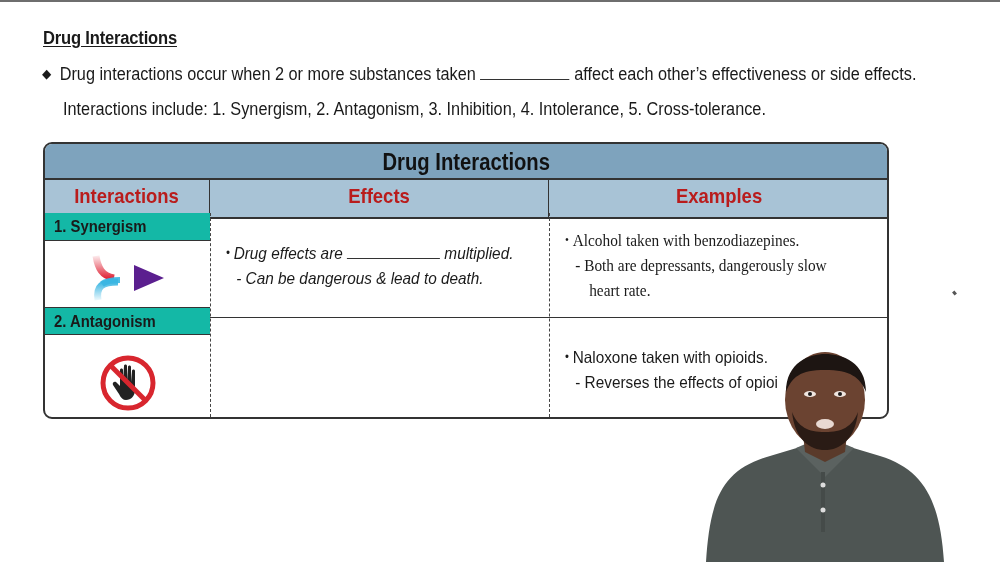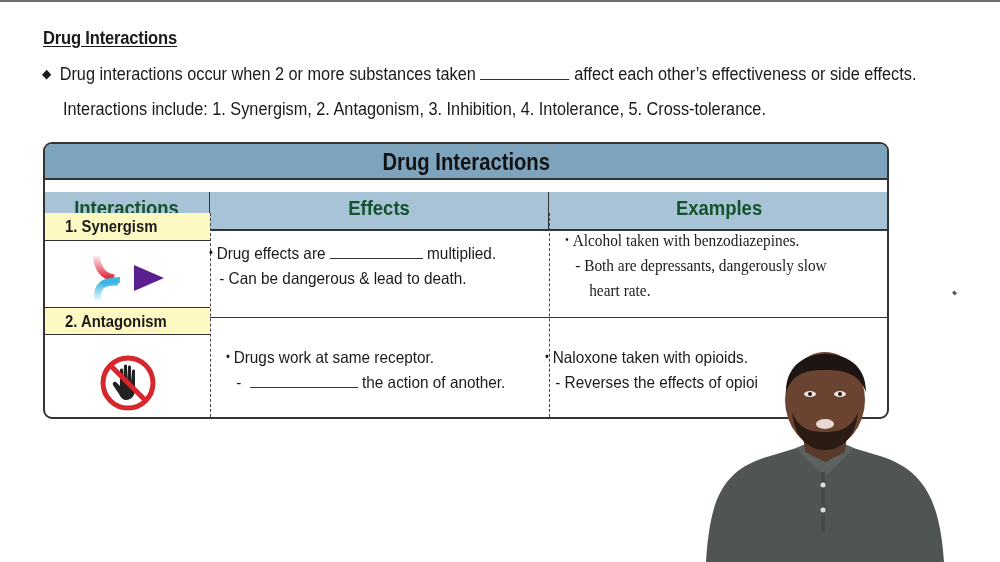--- a/index.html
+++ b/index.html
@@ -38,54 +38,54 @@
   }
   .tbl-title {
     position: absolute; left: 0; top: 0; width: 100%; height: 36px;
     background: #7ea3bd; border-bottom: 2px solid #333; box-sizing: border-box;
     text-align: center; font-weight: bold; font-size: 23px; line-height: 36px; color: #111;
   }
   .tbl-title span { display: inline-block; transform: scaleX(0.88); }
   .col-head {
     position: absolute; top: 36px; height: 39px; background: #a8c3d6;
     border-bottom: 2px solid #333; box-sizing: border-box;
-    text-align: center; font-weight: bold; font-size: 21px; line-height: 31px; color: #14532d; margin-top: 12px;
+    text-align: center; font-weight: bold; font-size: 21px; line-height: 31px; color: #b91c1c;
   }
   .col-head span { display: inline-block; transform: scaleX(0.88); }
   .ch1 { left: 0; width: 165px; border-right: 1.5px solid #333; }
   .ch2 { left: 165px; width: 339px; border-right: 1.5px solid #333; }
   .ch3 { left: 504px; width: 340px; }
 
   .row-label {
-    position: absolute; left: 0; width: 165px; height: 28px; background: #fef9c3;
+    position: absolute; left: 0; width: 165px; height: 28px; background: #14b8a6;
     border-bottom: 1.5px solid #333; box-sizing: border-box;
-    font-weight: bold; font-size: 16.5px; line-height: 27px; padding-left: 20px;
+    font-weight: bold; font-size: 16.5px; line-height: 27px; padding-left: 9px;
   }
   .row-label span { display: inline-block; transform: scaleX(0.9); transform-origin: left center; }
   .r1-label { top: 69px; }
   .r2-label { top: 163px; border-top: 1.5px solid #333; }
   .row-sep { position: absolute; left: 0; width: 100%; height: 0; border-top: 1.5px solid #333; top: 173px; }
 
   .vdash { position: absolute; top: 69px; bottom: 0; width: 0; border-left: 1.5px dashed #444; }
   .vd1 { left: 165px; }
   .vd2 { left: 504px; }
 
   .icon-cell { position: absolute; left: 0; width: 165px; display: flex; justify-content: center; align-items: center; }
   .ic1 { top: 97px; height: 76px; }
   .ic2 { top: 202px; height: 73px; }
 
   .cell-text { position: absolute; font-size: 16.5px; line-height: 25px; white-space: nowrap; }
   .cell-text .ln { transform: scaleX(0.93); transform-origin: left center; }
   .cell-text .b::before { content: "\2022"; font-size: 12px; margin-right: 4px; vertical-align: 2px; }
   .cell-text .ind { padding-left: 11px; }
   .cell-text .ind2 { padding-left: 26px; }
-  .e1 { left: 164px; top: 97px; }
+  .e1 { left: 181px; top: 97px; font-style: italic; }
   .x1 { left: 520px; top: 84px; font-family: Liberation Serif, serif; }
   .e2 { left: 181px; top: 201px; }
-  .x2 { left: 500px; top: 201px; }
+  .x2 { left: 520px; top: 201px; }
 
   
   .presenter { position: absolute; left: 700px; top: 352px; width: 250px; height: 210px; }
   .cursor-mark { position: absolute; left: 953px; top: 291px; width: 3px; height: 4px; background: #555; transform: rotate(-40deg); }
 </style>
 </head>
 <body>
 
 <div class="top-rule"></div>
 
@@ -147,24 +147,20 @@
   <div class="row-sep"></div>
 
   <div class="row-label r2-label"><span>2. Antagonism</span></div>
   <div class="icon-cell ic2">
     <svg width="58" height="58" viewBox="0 0 58 58">
       <circle cx="29" cy="29" r="25" fill="#fff" stroke="#d8262e" stroke-width="5"></circle>
       <path d="M20 40 L14 31 C13 29 15 27 17 28 L21 32 L21 16 C21 14 24 14 24 16 L24 27 L25 12 C25 10 28 10 28 12 L28 27 L29 13 C29 11 32 11 32 13 L32 28 L33 17 C33 15 36 15 36 17 L36 36 C36 42 32 46 27 46 C24 46 22 44 20 40 Z" fill="#222"></path>
       <line x1="11" y1="11" x2="47" y2="47" stroke="#d8262e" stroke-width="5"></line>
     </svg>
   </div>
-  <div class="cell-text e2">
-    <div class="ln b">Drugs work at same receptor.</div>
-    <div class="ln ind"><span>-</span> &nbsp;<span class="blank" style="width:116px;"></span> <span>the action of another.</span></div>
-  </div>
   <div class="cell-text x2">
     <div class="ln b">Naloxone taken with opioids.</div>
     <div class="ln ind"><span>- Reverses the effects of opioi</span><span style="display:inline-block;width:62px;"></span><span>e.</span></div>
   </div>
 </div>
 
 <div class="cursor-mark"></div>
 
 <svg class="presenter" viewBox="0 0 250 210">
 

